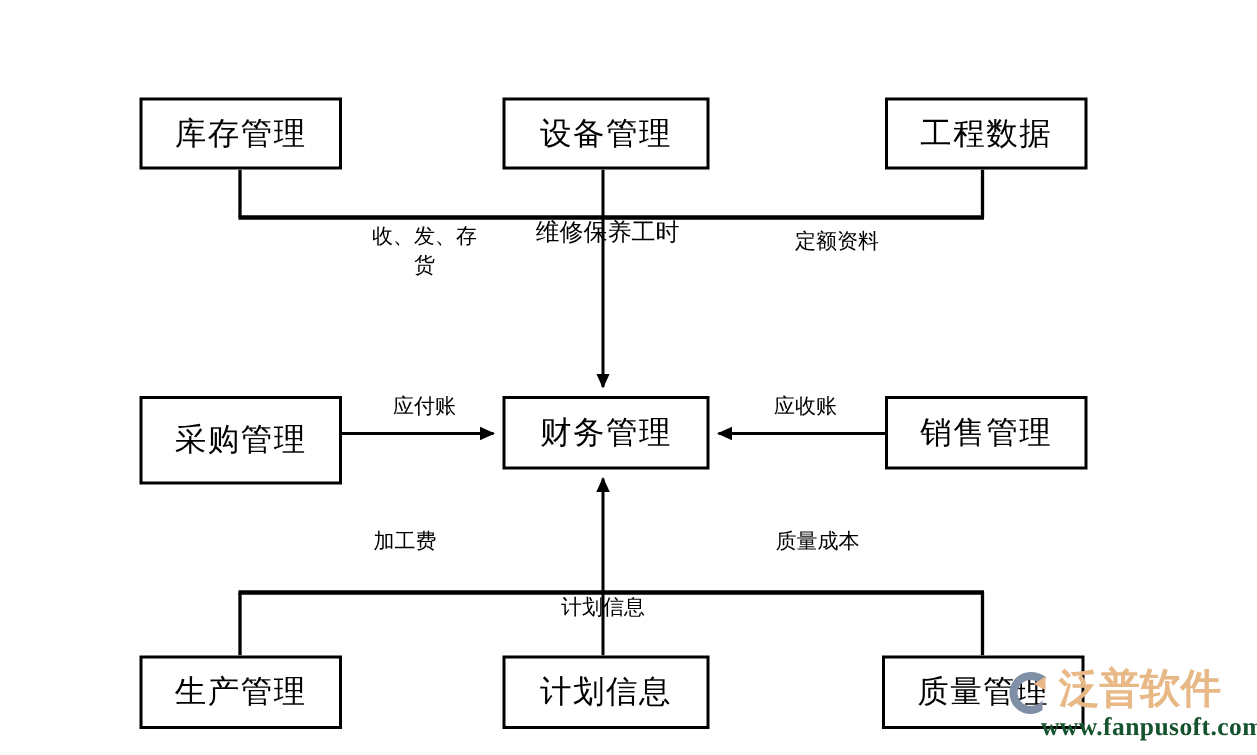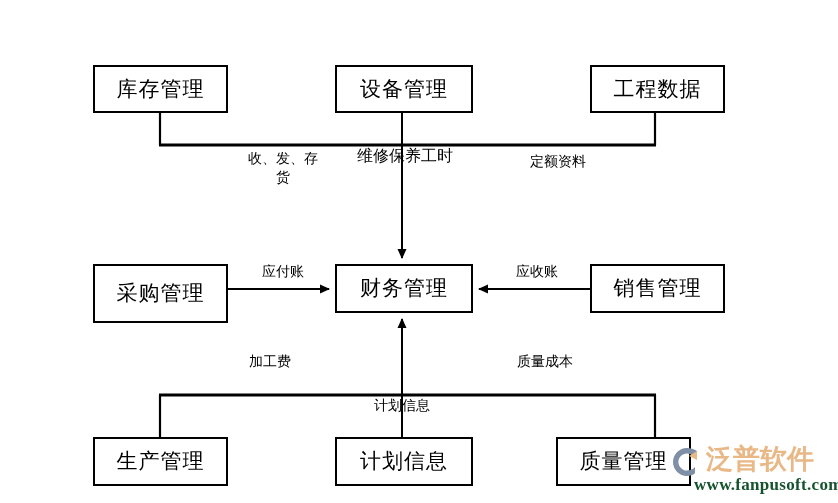--- a/index.html
+++ b/index.html
@@ -134,21 +134,21 @@
   <div class="node-box" style="left:93px; top:65px; width:135px; height:48px;">库存管理</div>
   <div class="node-box" style="left:335px; top:65px; width:138px; height:48px;">设备管理</div>
   <div class="node-box" style="left:590px; top:65px; width:135px; height:48px;text-align:center;">工程数据</div>
 
   <div class="node-box" style="left:93px; top:264px; width:135px; height:59px;">采购管理</div>
   <div class="node-box" style="left:335px; top:264px; width:138px; height:49px;">财务管理</div>
   <div class="node-box" style="left:590px; top:264px; width:135px; height:49px;text-align:right;">销售管理</div>
 
   <div class="node-box" style="left:93px; top:437px; width:135px; height:49px;">生产管理</div>
   <div class="node-box" style="left:335px; top:437px; width:138px; height:49px;">计划信息</div>
-  <div class="node-box" style="left:556px; top:437px; width:135px; height:49px;">质量管理</div>
+  <div class="node-box" style="left:588px; top:437px; width:135px; height:49px;">质量管理</div>
 
   <div class="edge-label" style="left:228px; top:150px; width:110px;">收、发、存
 货</div>
 
   <div class="edge-label" style="left:345px; top:145px; width:120px; font-size:16px;">维修保养工时</div>
 
   <div class="edge-label" style="left:503px; top:153px; width:110px;">定额资料</div>
 
   <div class="edge-label" style="left:243px; top:263px; width:80px;">应付账</div>
 

